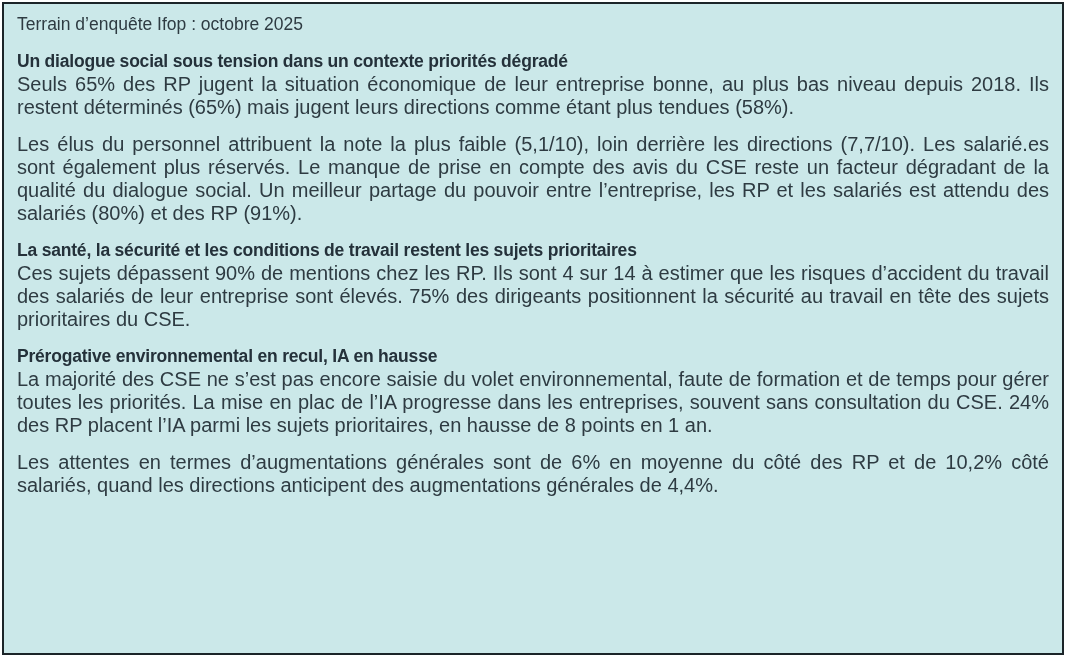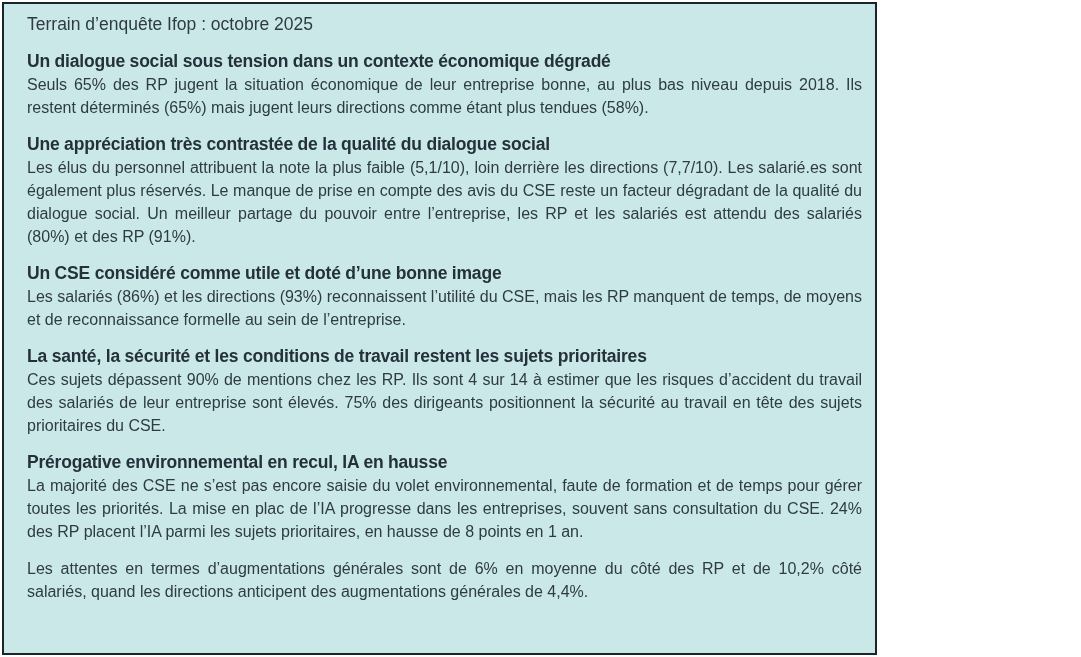--- a/index.html
+++ b/index.html
@@ -12,25 +12,25 @@
     background: #ffffff;
     font-family: "Liberation Sans", sans-serif;
     position: relative;
     overflow: hidden;
   }
   .panel {
     box-sizing: border-box;
     position: absolute;
     top: 2px;
     left: 2px;
-    width: 875px;
+    width: 1062px;
     height: 653px;
     background: #cbe8e9;
     border: 2px solid #1b2428;
-    padding: 9px 13px 8px 23px;
+    padding: 9px 13px 8px 13px;
     overflow: hidden;
   }
   .intro {
     margin: 0;
     font-size: 17.5px;
     line-height: 23px;
     color: #2e3b42;
   }
   .section {
     margin-top: 14px;
@@ -38,47 +38,42 @@
   .section-heading {
     margin: 0;
     font-size: 17.5px;
     line-height: 23px;
     font-weight: 700;
     letter-spacing: -0.2px;
     color: #24313a;
   }
   .section-body {
     margin: 0;
-    font-size: 16px;
+    font-size: 20px;
     line-height: 23px;
     color: #2e3b42;
     text-align: justify;
   }
 </style>
 </head>
 <body>
 
 <div class="panel">
 
   <p class="intro">Terrain d’enquête Ifop : octobre 2025</p>
 
   <div class="section">
-    <h2 class="section-heading">Un dialogue social sous tension dans un contexte économique dégradé</h2>
+    <h2 class="section-heading">Un dialogue social sous tension dans un contexte priorités dégradé</h2>
     <p class="section-body">Seuls 65% des RP jugent la situation économique de leur entreprise bonne, au plus bas niveau depuis 2018. Ils restent déterminés (65%) mais jugent leurs directions comme étant plus tendues (58%).</p>
   </div>
 
   <div class="section">
-    <h2 class="section-heading">Une appréciation très contrastée de la qualité du dialogue social</h2>
     <p class="section-body">Les élus du personnel attribuent la note la plus faible (5,1/10), loin derrière les directions (7,7/10). Les salarié.es sont également plus réservés. Le manque de prise en compte des avis du CSE reste un facteur dégradant de la qualité du dialogue social. Un meilleur partage du pouvoir entre l’entreprise, les RP et les salariés est attendu des salariés (80%) et des RP (91%).</p>
   </div>
 
-  <div class="section">
-    <h2 class="section-heading">Un CSE considéré comme utile et doté d’une bonne image</h2>
-    <p class="section-body">Les salariés (86%) et les directions (93%) reconnaissent l’utilité du CSE, mais les RP manquent de temps, de moyens et de reconnaissance formelle au sein de l’entreprise.</p>
-  </div>
 
   <div class="section">
     <h2 class="section-heading">La santé, la sécurité et les conditions de travail restent les sujets prioritaires</h2>
     <p class="section-body">Ces sujets dépassent 90% de mentions chez les RP. Ils sont 4 sur 14 à estimer que les risques d’accident du travail des salariés de leur entreprise sont élevés. 75% des dirigeants positionnent la sécurité au travail en tête des sujets prioritaires du CSE.</p>
   </div>
 
   <div class="section">
     <h2 class="section-heading">Prérogative environnemental en recul, IA en hausse</h2>
     <p class="section-body">La majorité des CSE ne s’est pas encore saisie du volet environnemental, faute de formation et de temps pour gérer toutes les priorités. La mise en plac de l’IA progresse dans les entreprises, souvent sans consultation du CSE. 24% des RP placent l’IA parmi les sujets prioritaires, en hausse de 8 points en 1 an.</p>
   </div>

